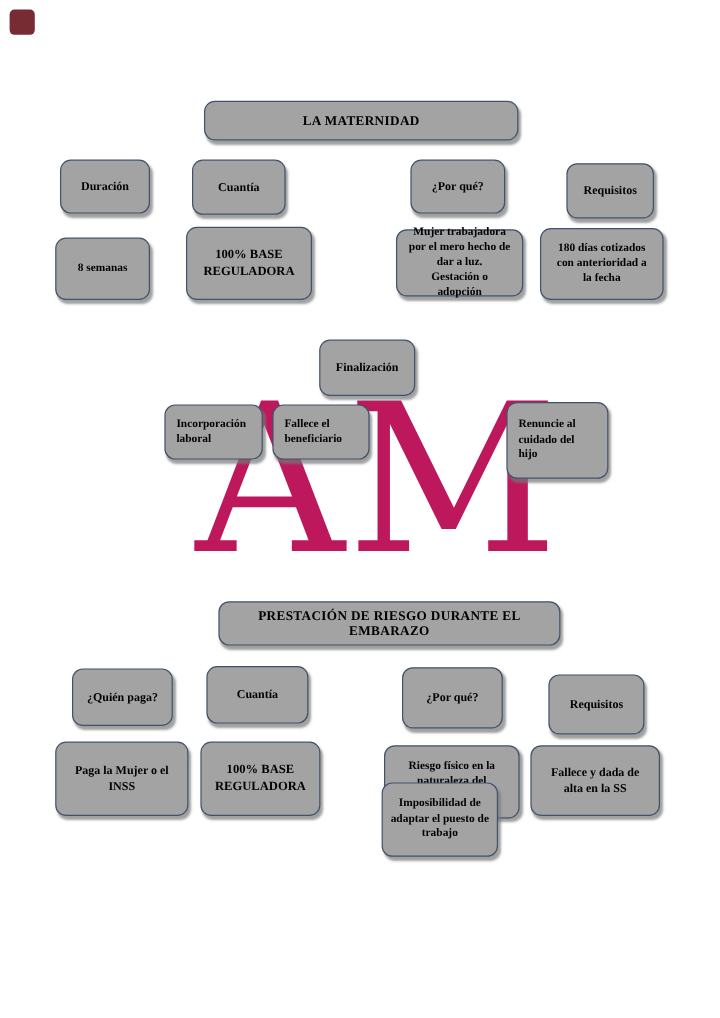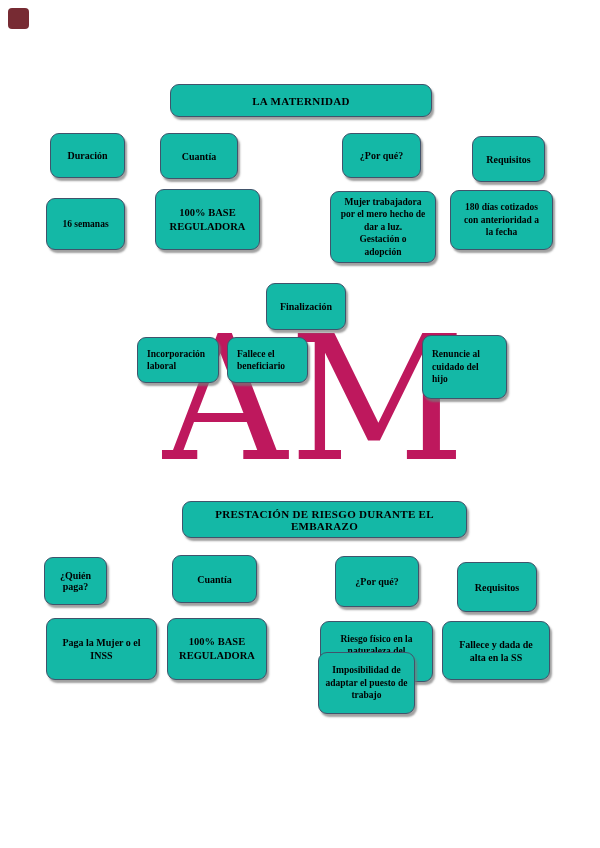--- a/index.html
+++ b/index.html
@@ -3,21 +3,21 @@
 <meta charset="utf-8">
 <style>
   html,body{margin:0;padding:0;}
   body{width:600px;height:848px;background:#ffffff;font-family:"Liberation Serif",serif;}
   .page{position:relative;width:600px;height:848px;background:#ffffff;overflow:hidden;}
   .corner-square{position:absolute;left:8px;top:8px;width:21px;height:21px;
     background:#772b33;border-radius:4px;z-index:3;}
   .watermark{position:absolute;left:163px;top:314px;font-size:172px;line-height:1;
     color:#be185d;z-index:1;font-family:"DejaVu Serif",serif;font-weight:400;
     letter-spacing:2px;user-select:none;}
-  .box{position:absolute;background:#14b8a6;border:1px solid #41536b;border-radius:9px;
+  .box{position:absolute;background:#a3a3a3;border:1px solid #41536b;border-radius:9px;
     box-shadow:2px 3px 2px rgba(120,120,120,0.7);display:flex;align-items:center;
     justify-content:center;text-align:center;font-weight:bold;color:#000;
     white-space:pre-line;box-sizing:border-box;padding:2px 5px;z-index:2;
     font-family:"Liberation Serif",serif;}
   .title{font-size:11px;letter-spacing:0.3px;}
   .header{font-size:10px;}
   .detail{font-size:9.5px;line-height:1.3;}
   .left{justify-content:flex-start;text-align:left;padding-left:9px;}
 </style>
 </head>
@@ -29,45 +29,45 @@
 
   <div class="watermark">AM</div>
 
   <div class="box title" style="left:170px;top:84px;width:262px;height:33px">LA MATERNIDAD</div>
 
   <div class="box header" style="left:50px;top:133px;width:75px;height:45px">Duración</div>
   <div class="box header" style="left:160px;top:133px;width:78px;height:46px">Cuantía</div>
   <div class="box header" style="left:342px;top:133px;width:79px;height:45px">¿Por qué?</div>
   <div class="box header" style="left:472px;top:136px;width:73px;height:46px">Requisitos</div>
 
-  <div class="box detail" style="left:46px;top:198px;width:79px;height:52px">16 semanas</div>
+  <div class="box detail" style="left:46px;top:198px;width:79px;height:52px">8 semanas</div>
   <div class="box detail" style="left:155px;top:189px;width:105px;height:61px;font-size:10.5px">100% BASE
 REGULADORA</div>
-  <div class="box detail" style="left:330px;top:191px;width:106px;height:72px">Mujer trabajadora
+  <div class="box detail" style="left:330px;top:191px;width:106px;height:56px">Mujer trabajadora
 por el mero hecho de
 dar a luz.
 Gestación o
 adopción</div>
   <div class="box detail" style="left:450px;top:190px;width:103px;height:60px">180 días cotizados
 con anterioridad a
 la fecha</div>
 
   <div class="box header" style="left:266px;top:283px;width:80px;height:47px">Finalización</div>
 
   <div class="box detail left" style="left:137px;top:337px;width:82px;height:46px">Incorporación
 laboral</div>
   <div class="box detail left" style="left:227px;top:337px;width:81px;height:46px">Fallece el
 beneficiario</div>
   <div class="box detail left" style="left:422px;top:335px;width:85px;height:64px">Renuncie al
 cuidado del
 hijo</div>
 
   <div class="box title" style="left:182px;top:501px;width:285px;height:37px">PRESTACIÓN DE RIESGO DURANTE EL EMBARAZO</div>
 
-  <div class="box header" style="left:44px;top:557px;width:63px;height:48px">¿Quién paga?</div>
+  <div class="box header" style="left:60px;top:557px;width:84px;height:48px">¿Quién paga?</div>
   <div class="box header" style="left:172px;top:555px;width:85px;height:48px">Cuantía</div>
   <div class="box header" style="left:335px;top:556px;width:84px;height:51px">¿Por qué?</div>
   <div class="box header" style="left:457px;top:562px;width:80px;height:50px">Requisitos</div>
 
   <div class="box detail" style="left:46px;top:618px;width:111px;height:62px;font-size:10px">Paga la Mujer o el
 INSS</div>
   <div class="box detail" style="left:167px;top:618px;width:100px;height:62px;font-size:10.5px">100% BASE
 REGULADORA</div>
   <div class="box detail" style="left:320px;top:621px;width:113px;height:61px">Riesgo físico en la
 naturaleza del

